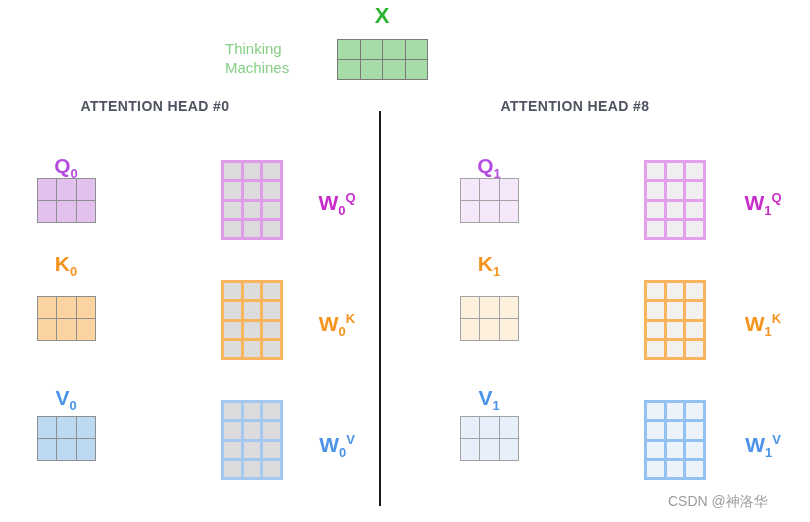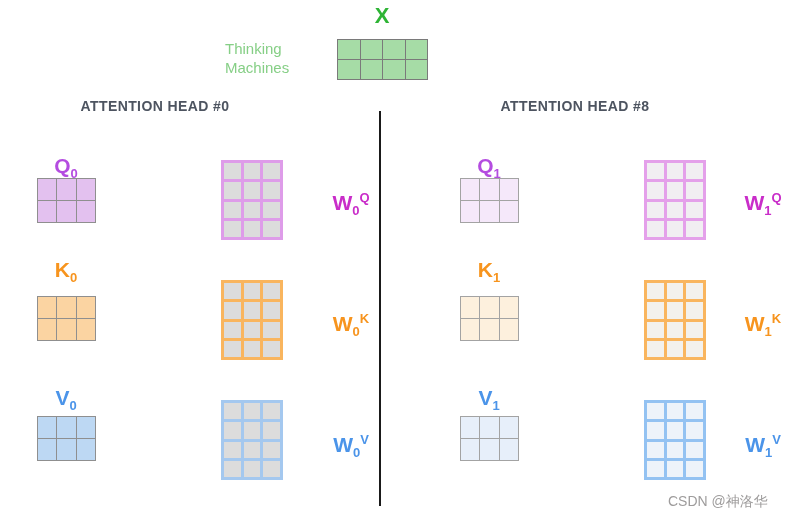--- a/index.html
+++ b/index.html
@@ -24,38 +24,38 @@
   
   .head-title { top:98px; width:240px; text-align:center;
                 font-size:14px; font-weight:700; letter-spacing:0.4px; }
   .head-title.h0 { left:35px;text-align:center; }
   .head-title.h1 { left:455px; }
 
   
   .mat-label { width:60px; text-align:center; font-size:21px; font-weight:700; }
   .mat-label.h0 { left:36px; }
   .mat-label.h1 { left:459px; }
-  .lr0 { top:154px; } .lr1 { top:258px; } .lr2 { top:386px; }
+  .lr0 { top:154px; } .lr1 { top:252px; } .lr2 { top:386px; }
   .mat-label sub { font-size:13px; font-weight:700; }
 
   
   .small-mat { width:59px; height:45px; }
   .small-mat.h0 { left:37px; }
   .small-mat.h1 { left:460px; }
   .sr0 { top:178px; } .sr1 { top:296px; } .sr2 { top:416px; }
 
   
   .big-mat { width:62px; height:80px; }
   .big-mat.h0 { left:221px; }
   .big-mat.h1 { left:644px; }
   .br0 { top:160px; } .br1 { top:280px; } .br2 { top:400px; }
 
   
   .w-label { width:76px; text-align:center; font-size:21px; font-weight:700; }
-  .w-label.h0 { left:313px; }
+  .w-label.h0 { left:299px; }
   .w-label.h1 { left:725px; }
   .wr0 { top:190px; } .wr1 { top:311px; } .wr2 { top:432px; }
   .w-label sub, .w-label sup { font-size:13px; font-weight:700; }
 
   
   .matrix { display:grid; }
 
   
   .wm-url    { left:543px; top:491px; font-size:14px; letter-spacing:0.5px; }
   .wm-credit { left:668px; top:493px; font-size:14px; }

